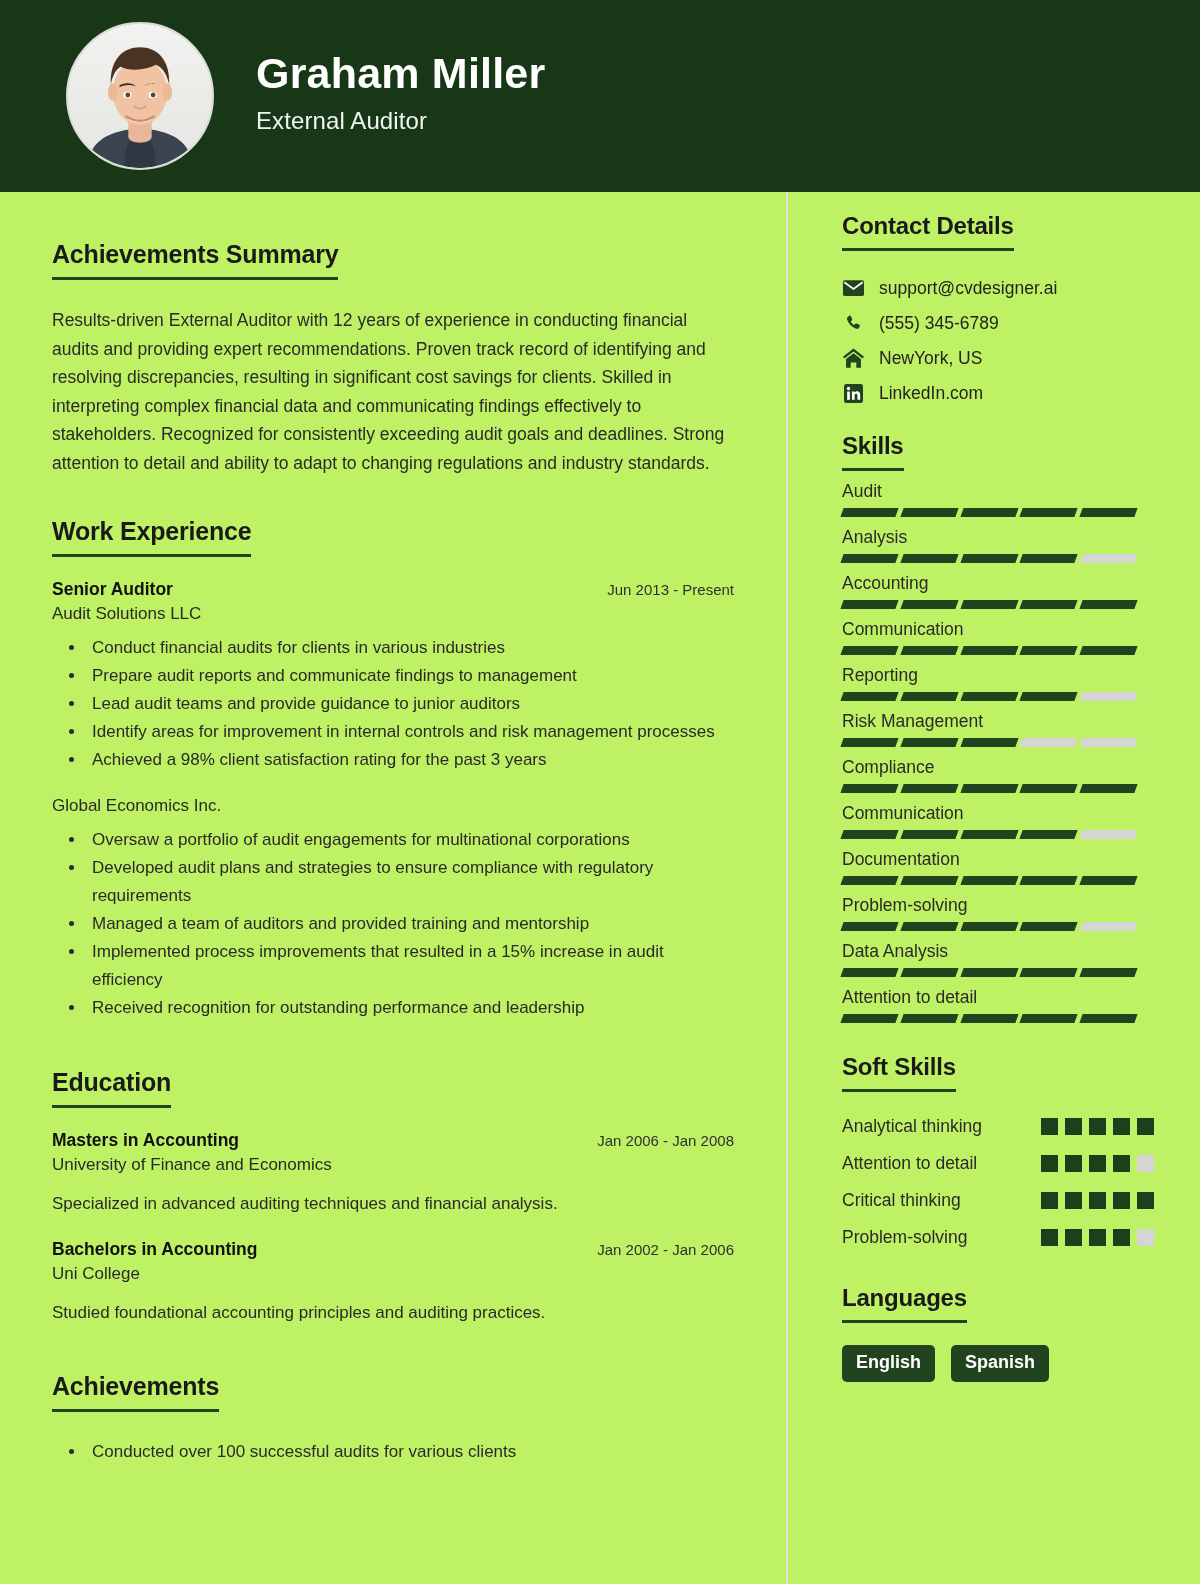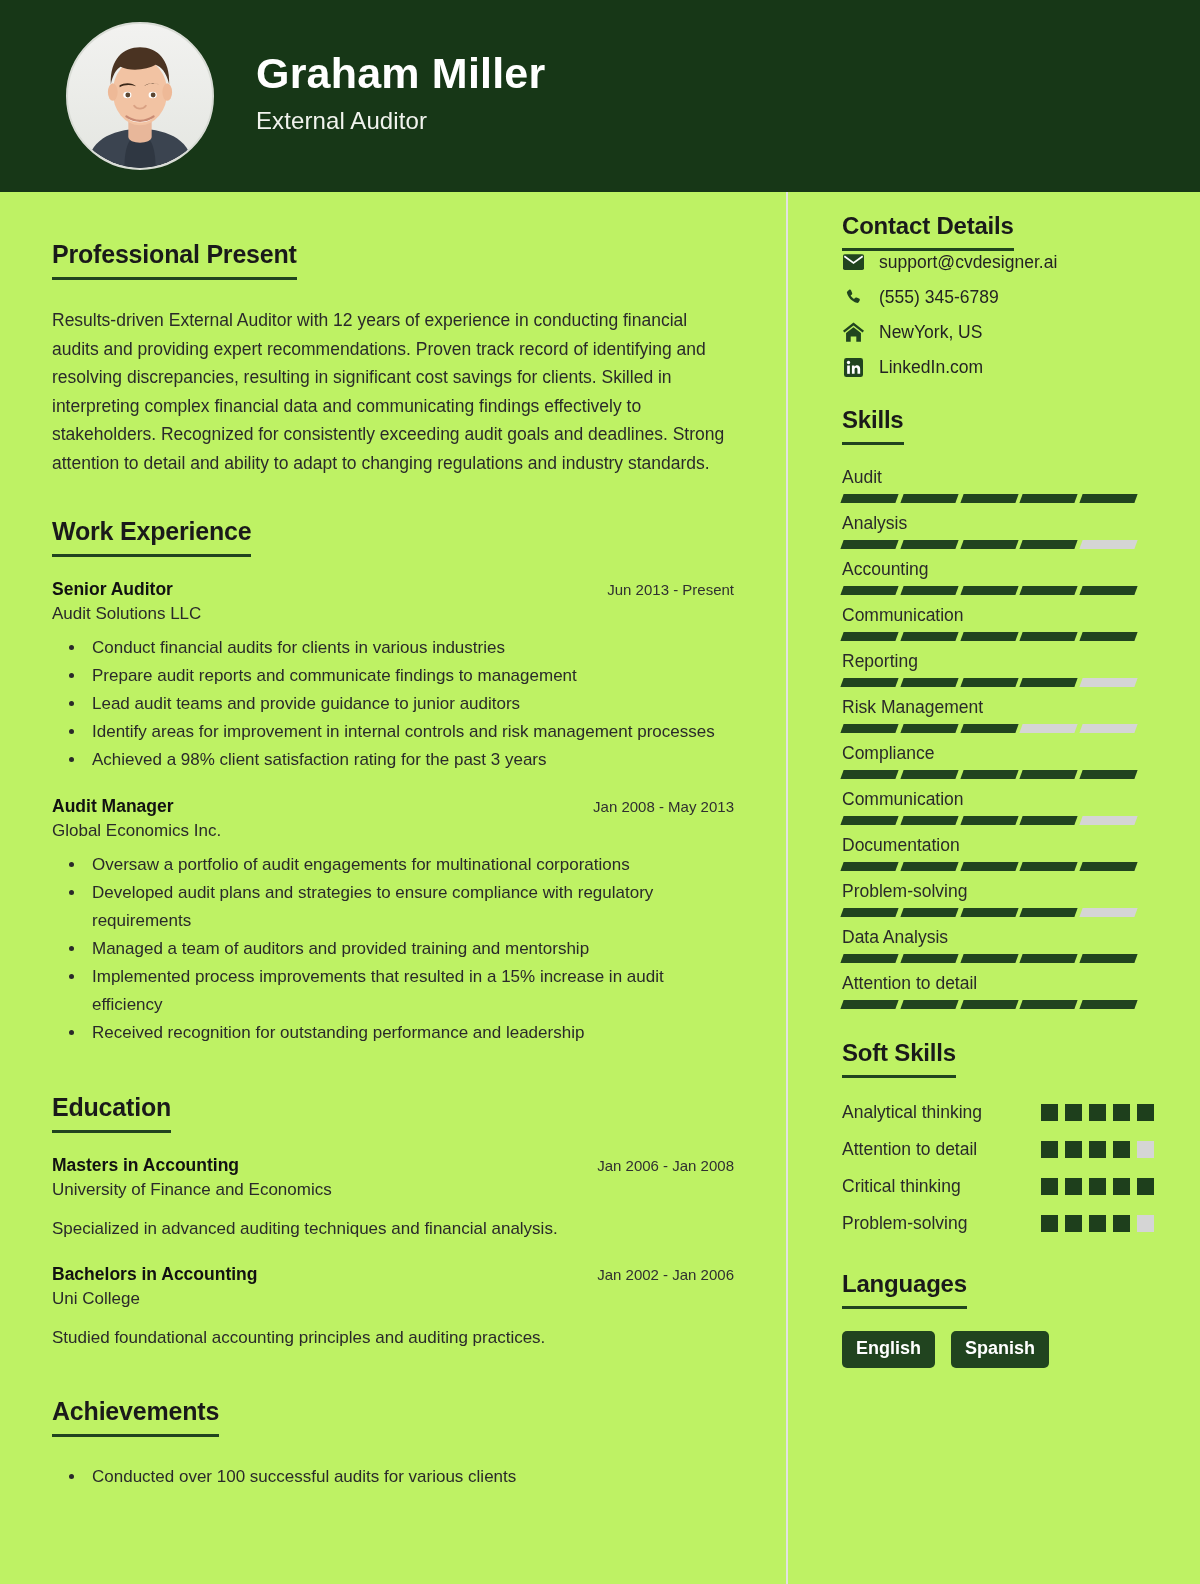--- a/index.html
+++ b/index.html
@@ -130,21 +130,21 @@
     line-height: 28px;
     color: #2a2a2a;
     padding-left: 6px;
     margin-bottom: 0px;
   }
 
   .sec-gap { margin-top: 40px; }
   .sec-gap-lg { margin-top: 46px; }
 
   
-  .contact-list { }
+  .contact-list { margin-top: 26px; }
   .contact-row {
     display: flex;
     align-items: center;
     margin-bottom: 13px;
   }
   .contact-icon {
     width: 22px;
     height: 22px;
     flex: none;
     margin-right: 15px;
@@ -152,21 +152,21 @@
     align-items: center;
     justify-content: center;
   }
   .contact-icon svg { display: block; }
   .contact-text {
     font-size: 17.5px;
     color: #232323;
   }
 
   
-  .skills-list { margin-top: 22px; }
+  .skills-list { margin-top: 10px; }
   .skill-row { margin-bottom: 10px; }
   .skill-name {
     font-size: 17.5px;
     color: #2a2a2a;
     margin-bottom: 6px;
   }
   .skill-bar {
     display: flex;
     gap: 5px;
     width: 294px;
@@ -265,21 +265,21 @@
       <div class="person-name">Graham Miller</div>
       <div class="person-title">External Auditor</div>
     </div>
   </div>
 
   <div class="body">
 
     <div class="col-left">
 
       <div class="sec-block">
-        <div class="sec-title">Professional Present</div>
+        <div class="sec-title">Achievements Summary</div>
         <p class="summary-text">Results-driven External Auditor with 12 years of experience in conducting financial audits and providing expert recommendations. Proven track record of identifying and resolving discrepancies, resulting in significant cost savings for clients. Skilled in interpreting complex financial data and communicating findings effectively to stakeholders. Recognized for consistently exceeding audit goals and deadlines. Strong attention to detail and ability to adapt to changing regulations and industry standards.</p>
       </div>
 
       <div class="sec-block sec-gap">
         <div class="sec-title">Work Experience</div>
 
         <div class="entry">
           <div class="entry-head">
             <span class="entry-role">Senior Auditor</span>
             <span class="entry-date">Jun 2013 - Present</span>
@@ -288,24 +288,20 @@
           <ul class="bullets">
             <li>Conduct financial audits for clients in various industries</li>
             <li>Prepare audit reports and communicate findings to management</li>
             <li>Lead audit teams and provide guidance to junior auditors</li>
             <li>Identify areas for improvement in internal controls and risk management processes</li>
             <li>Achieved a 98% client satisfaction rating for the past 3 years</li>
           </ul>
         </div>
 
         <div class="entry">
-          <div class="entry-head">
-            <span class="entry-role">Audit Manager</span>
-            <span class="entry-date">Jan 2008 - May 2013</span>
-          </div>
           <div class="entry-org">Global Economics Inc.</div>
           <ul class="bullets">
             <li>Oversaw a portfolio of audit engagements for multinational corporations</li>
             <li>Developed audit plans and strategies to ensure compliance with regulatory requirements</li>
             <li>Managed a team of auditors and provided training and mentorship</li>
             <li>Implemented process improvements that resulted in a 15% increase in audit efficiency</li>
             <li>Received recognition for outstanding performance and leadership</li>
           </ul>
         </div>
       </div>

